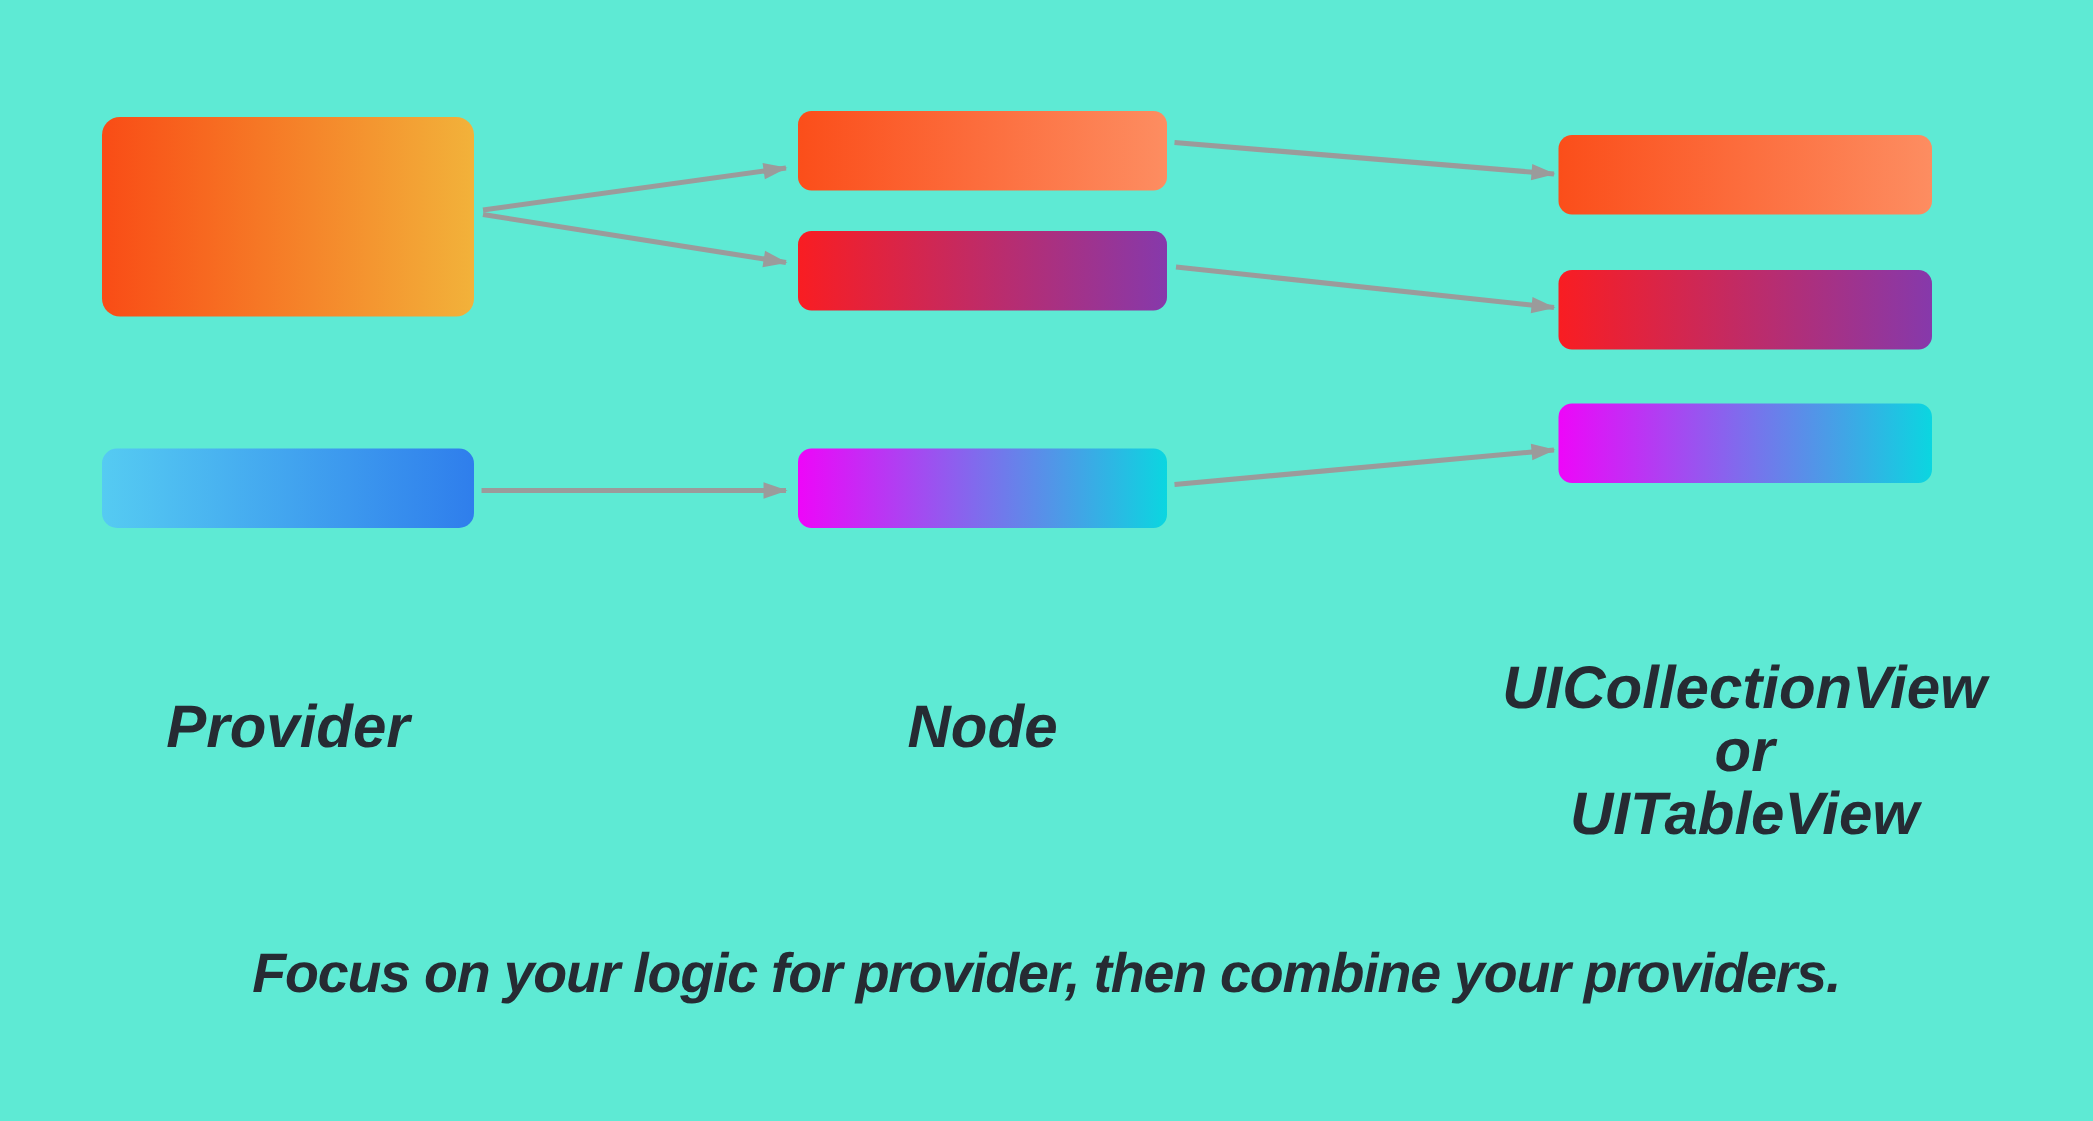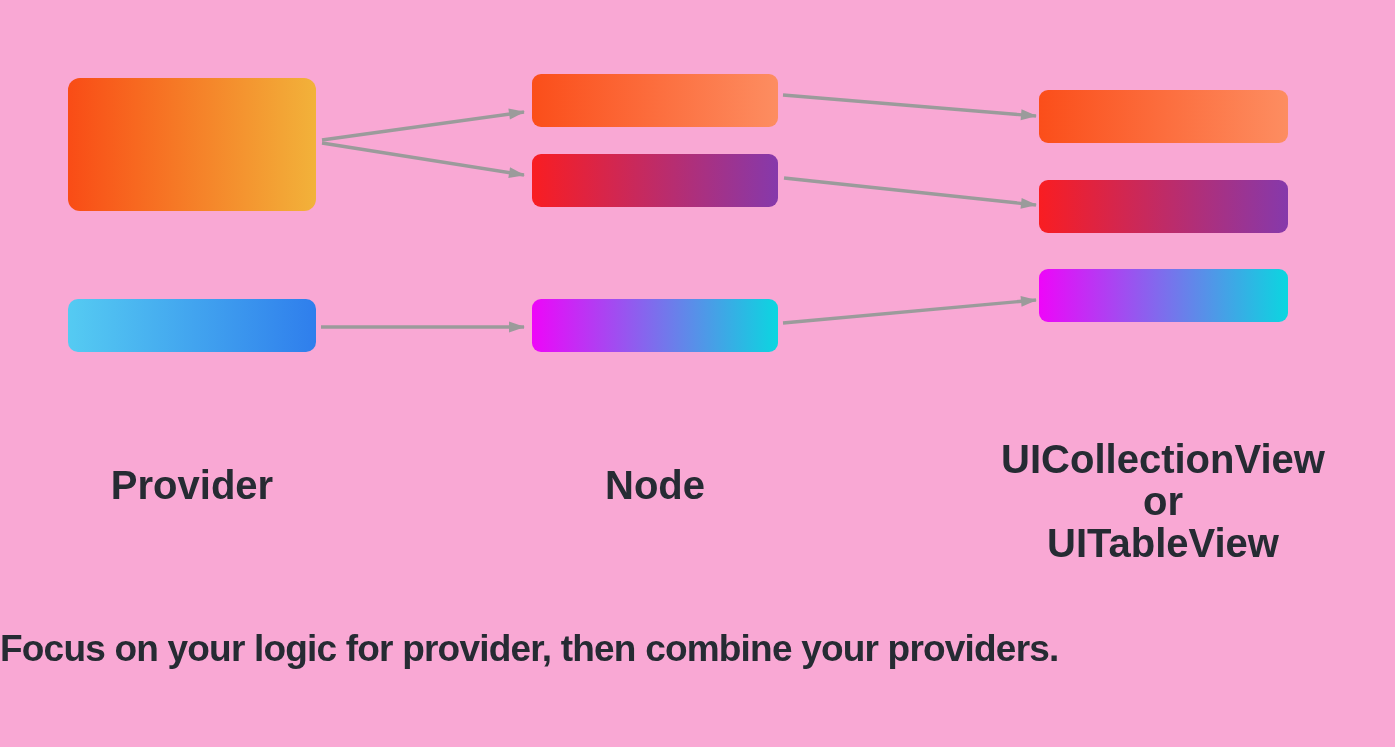--- a/index.html
+++ b/index.html
@@ -5,22 +5,23 @@
   html, body {
     margin: 0;
     padding: 0;
     background: #ffffff;
     font-family: "Liberation Sans", "DejaVu Sans", sans-serif;
   }
   #canvas {
     position: relative;
     width: 1395px;
     height: 747px;
-    background: #f9a8d4;
+    background: #5eead4;
     overflow: hidden;
+    font-style: italic;
   }
   #arrow-layer {
     position: absolute;
     left: 0; top: 0;
     width: 1395px; height: 747px;
     z-index: 1;
   }
   #arrow-layer line {
     stroke: var(--arrow, #9b9b9b);
     stroke-width: 3.4;
@@ -71,20 +72,21 @@
   }
   .l-provider { left: 68px;  top: 464px; width: 248px; }
   .l-node     { left: 532px; top: 464px; width: 246px; }
   .l-view     { left: 973px; top: 438px; width: 380px; }
 
   .caption {
     position: absolute;
     z-index: 2;
     left: 0; right: 0;
     top: 628px;
+    text-align: center;
     color: var(--text, #262b33);
     font-weight: bold;
     font-size: 37px;
     letter-spacing: -0.8px;
   }
 </style>
 </head>
 <body>
 
 <div id="canvas">

